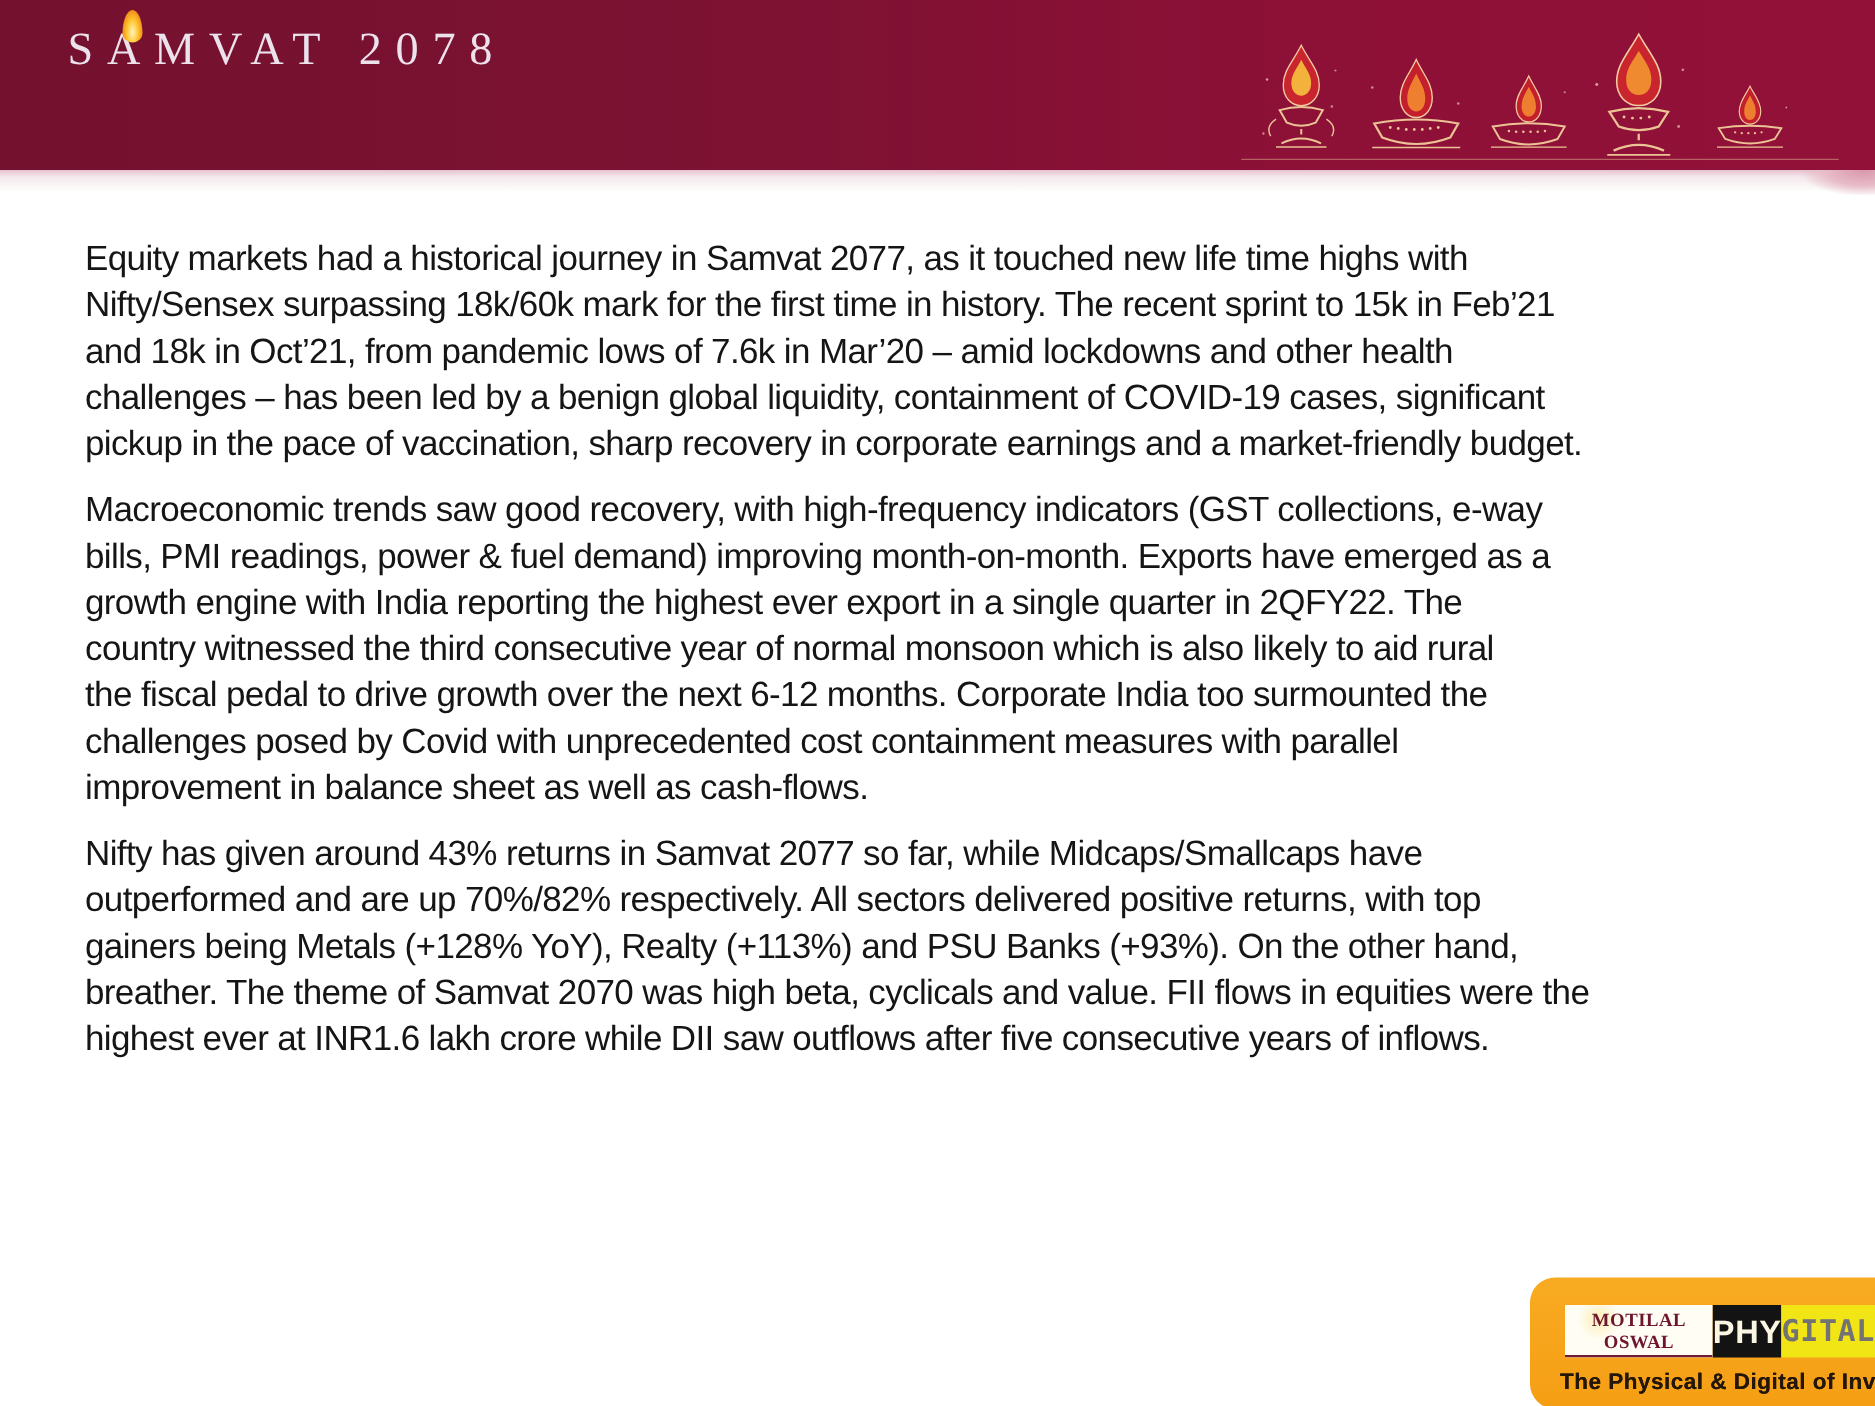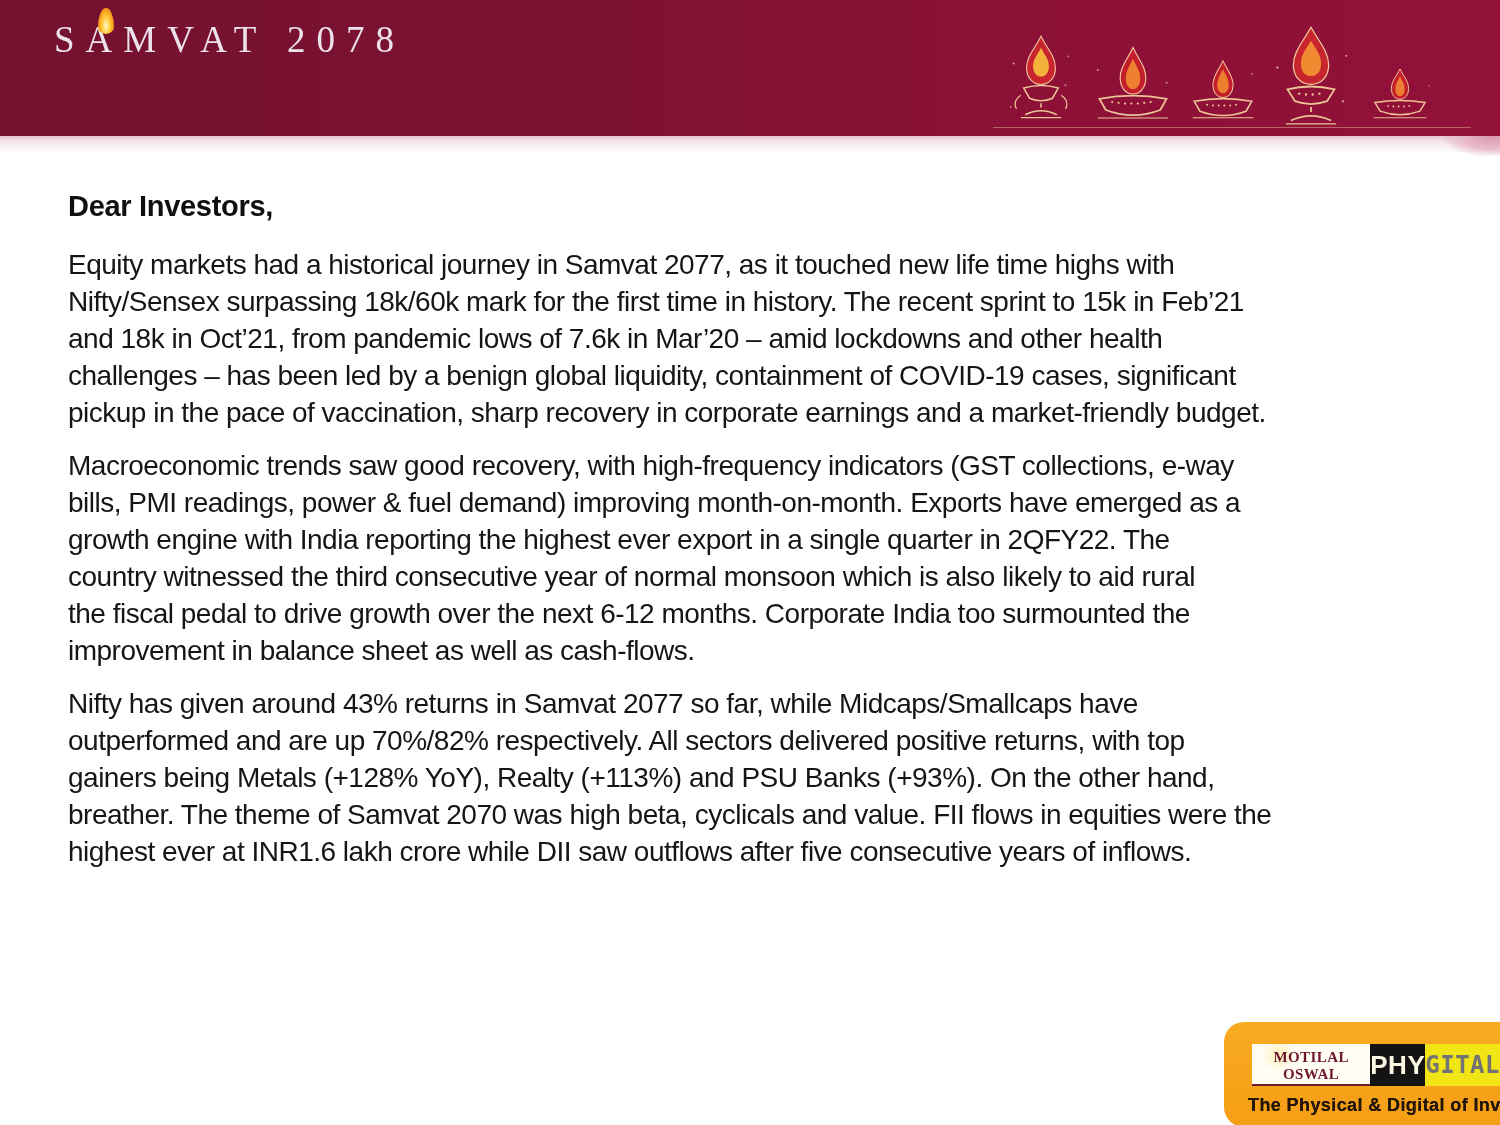--- a/index.html
+++ b/index.html
@@ -262,35 +262,35 @@
         <path d="M10 76 L90 76" stroke="#ebc394" stroke-width="1.4"></path>
         <circle cx="94" cy="28" r="1.2" fill="#f6e0c2" opacity=".6"></circle>
       </svg>
     </div>
   </header>
 
   <div class="banner-fade"></div>
   <div class="page-curl"></div>
 
   <main class="letter">
-    <h2 class="salutation">Dear Investors,</h2>
     <div>
         <div class="para">
           <div class="line">Equity markets had a historical journey in Samvat 2077, as it touched new life time highs with</div>
           <div class="line">Nifty/Sensex surpassing 18k/60k mark for the first time in history. The recent sprint to 15k in Feb’21</div>
           <div class="line">and 18k in Oct’21, from pandemic lows of 7.6k in Mar’20 – amid lockdowns and other health</div>
           <div class="line">challenges – has been led by a benign global liquidity, containment of COVID-19 cases, significant</div>
           <div class="line">pickup in the pace of vaccination, sharp recovery in corporate earnings and a market-friendly budget.</div>
         </div>
         <div class="para">
           <div class="line">Macroeconomic trends saw good recovery, with high-frequency indicators (GST collections, e-way</div>
           <div class="line">bills, PMI readings, power &amp; fuel demand) improving month-on-month. Exports have emerged as a</div>
           <div class="line">growth engine with India reporting the highest ever export in a single quarter in 2QFY22.  The</div>
           <div class="line">country witnessed the third consecutive year of normal monsoon which is also likely to aid rural</div>
           <div class="line">the fiscal pedal to drive growth over the next 6-12 months. Corporate India too surmounted the</div>
+          <div class="line">challenges posed by Covid with unprecedented cost containment measures with parallel</div>
           <div class="line">improvement in balance sheet as well as cash-flows.</div>
         </div>
         <div class="para">
           <div class="line">Nifty has given around 43% returns in Samvat 2077 so far, while Midcaps/Smallcaps have</div>
           <div class="line">outperformed and are up 70%/82% respectively. All sectors delivered positive returns, with top</div>
           <div class="line">gainers being Metals (+128% YoY), Realty (+113%) and PSU Banks (+93%). On the other hand,</div>
           <div class="line">breather. The theme of Samvat 2070 was high beta, cyclicals and value. FII flows in equities were the</div>
           <div class="line">highest ever at INR1.6 lakh crore while DII saw outflows after five consecutive years of inflows.</div>
         </div>
       </div>

